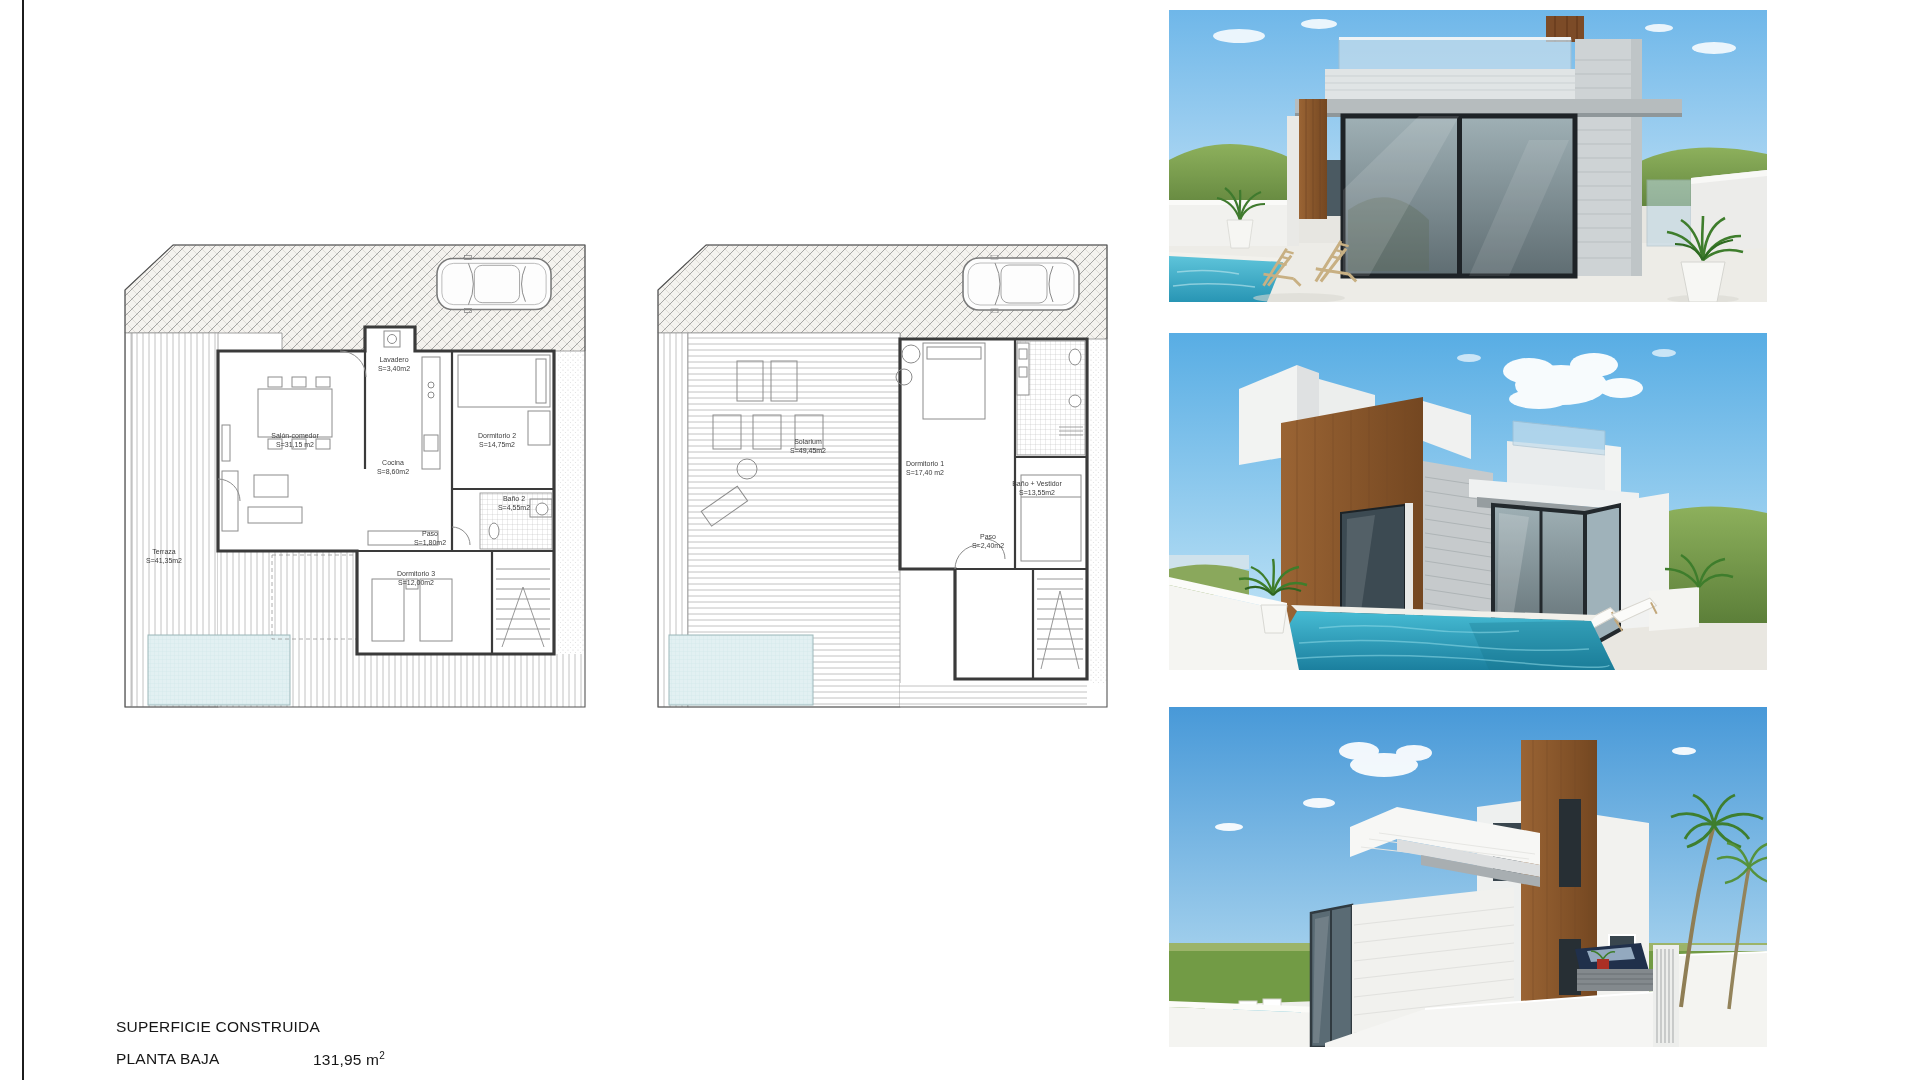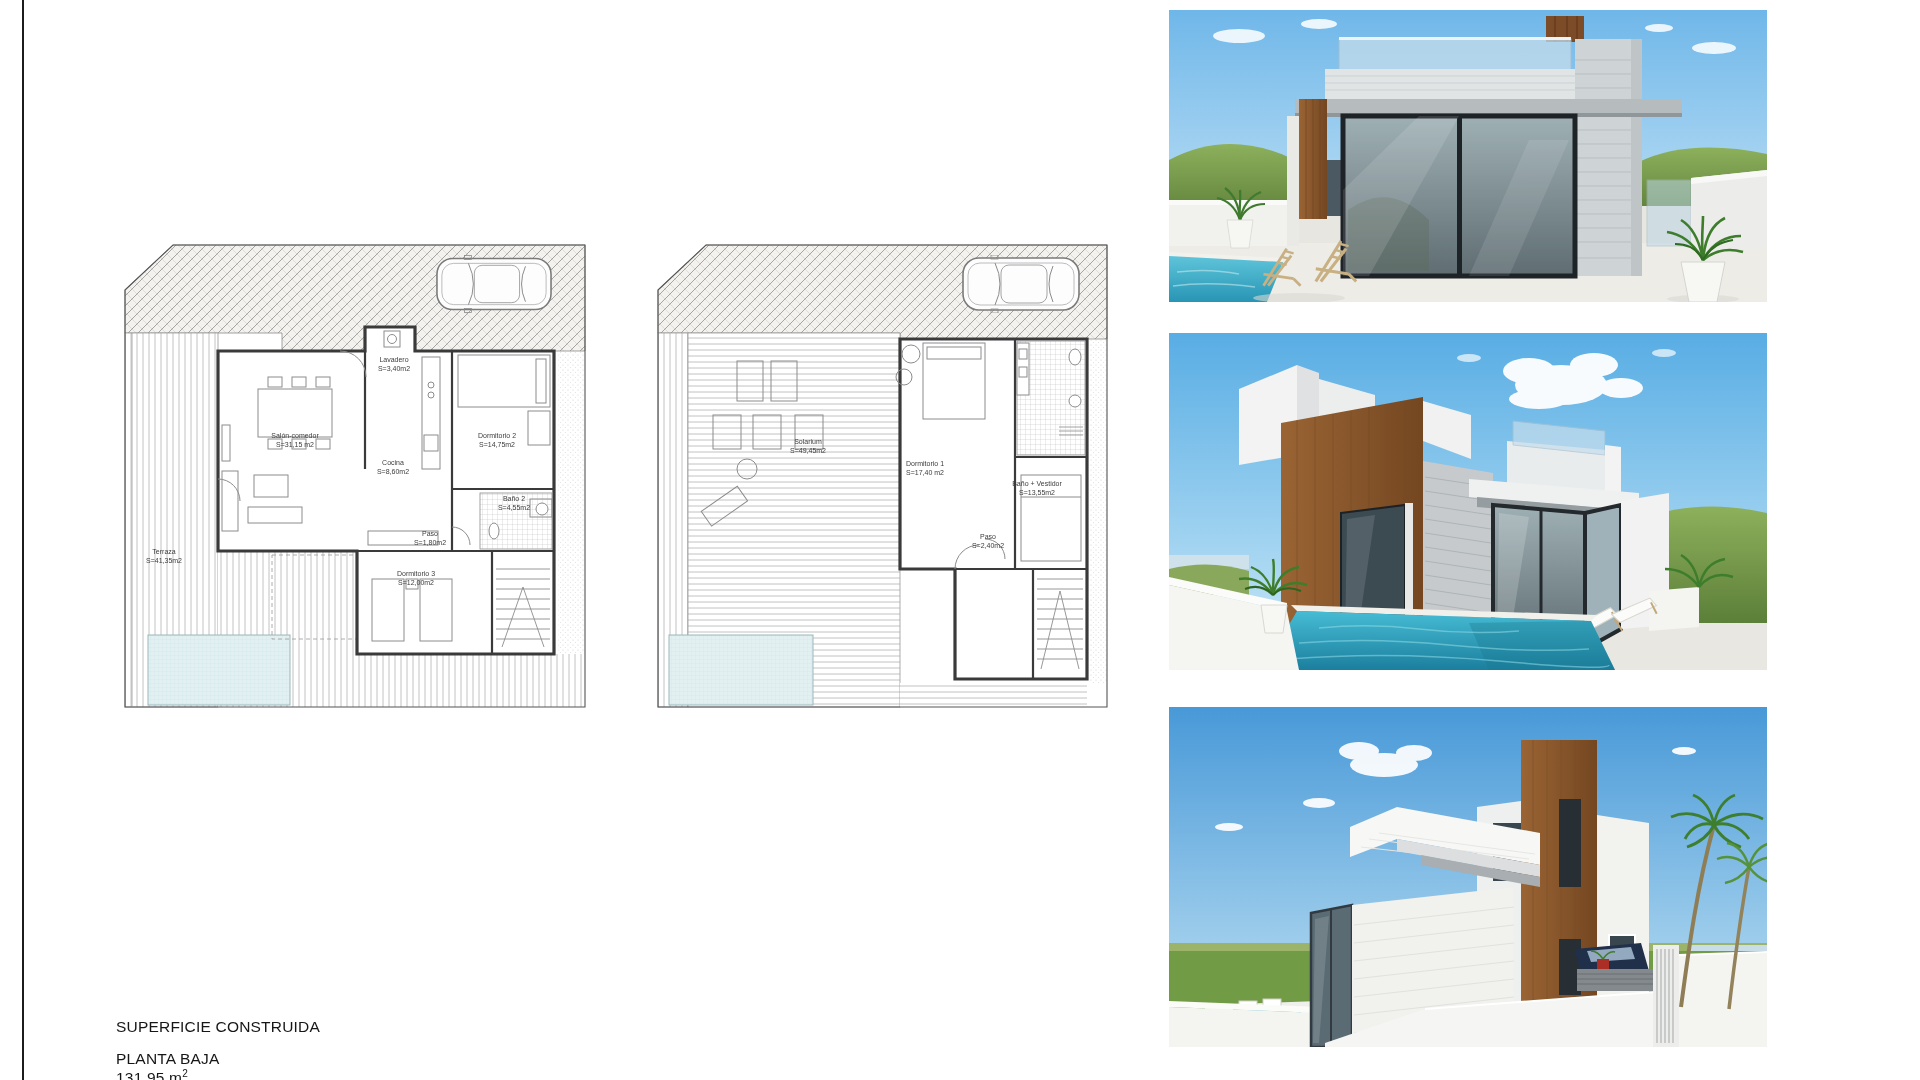--- a/index.html
+++ b/index.html
@@ -9,21 +9,21 @@
   .plan{position:absolute;}
   .plan-baja{left:122px;top:239px;width:478px;height:483px;}
   .plan-primera{left:655px;top:239px;width:460px;height:483px;}
   .render{position:absolute;left:1169px;width:598px;background:#fff;margin:0;padding:0;}
   .render svg{display:block;}
   .render-1{top:10px;height:292px;}
   .render-2{top:333px;height:337px;}
   .render-3{top:707px;height:340px;}
   .summary{position:absolute;left:116px;top:1018px;font-size:15.5px;letter-spacing:.2px;color:#161616;}
   .summary .title{margin-bottom:12px;}
-  .summary .row{display:flex;height:20px;margin-top:14px;flex-direction:column;}
+  .summary .row{display:flex;height:20px;margin-top:14px;}
   .summary .row .lbl{width:197px;}
   .summary .row sup{font-size:10px;}
   svg text{font-family:"Liberation Sans",sans-serif;fill:#3c3c3c;}
   .roomtxt{font-size:7px;text-anchor:middle;}
 </style>
 </head>
 <body>
 
 <div class="sheet">
   <div class="sheet-border"></div>

